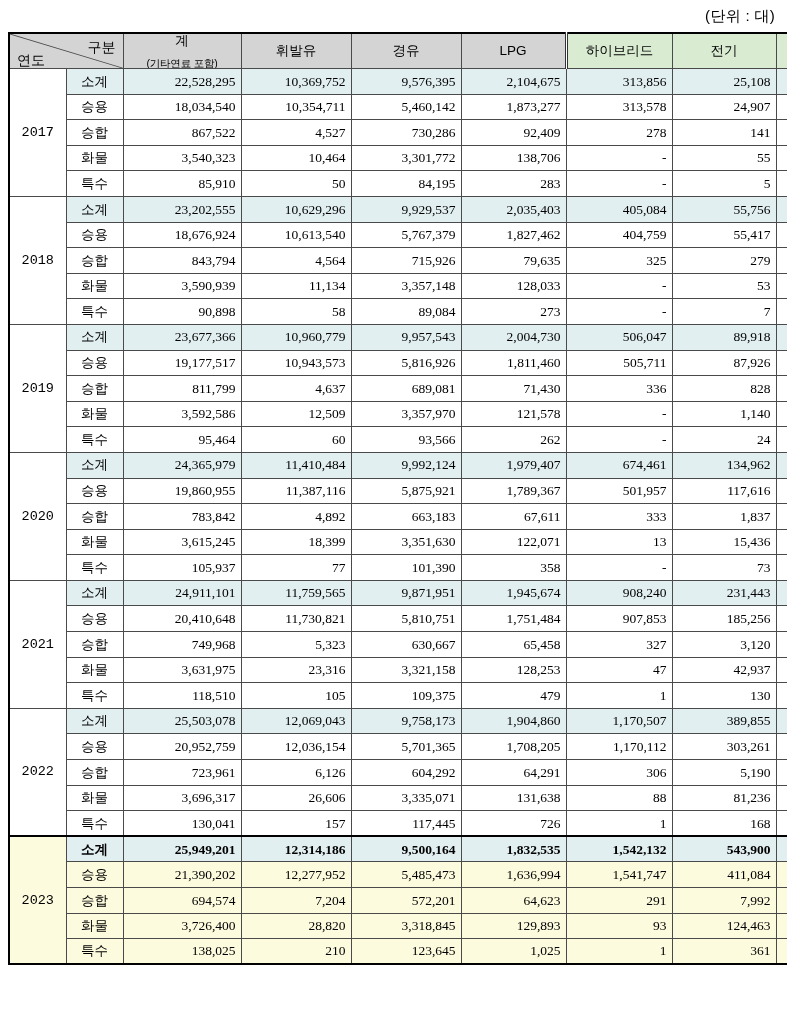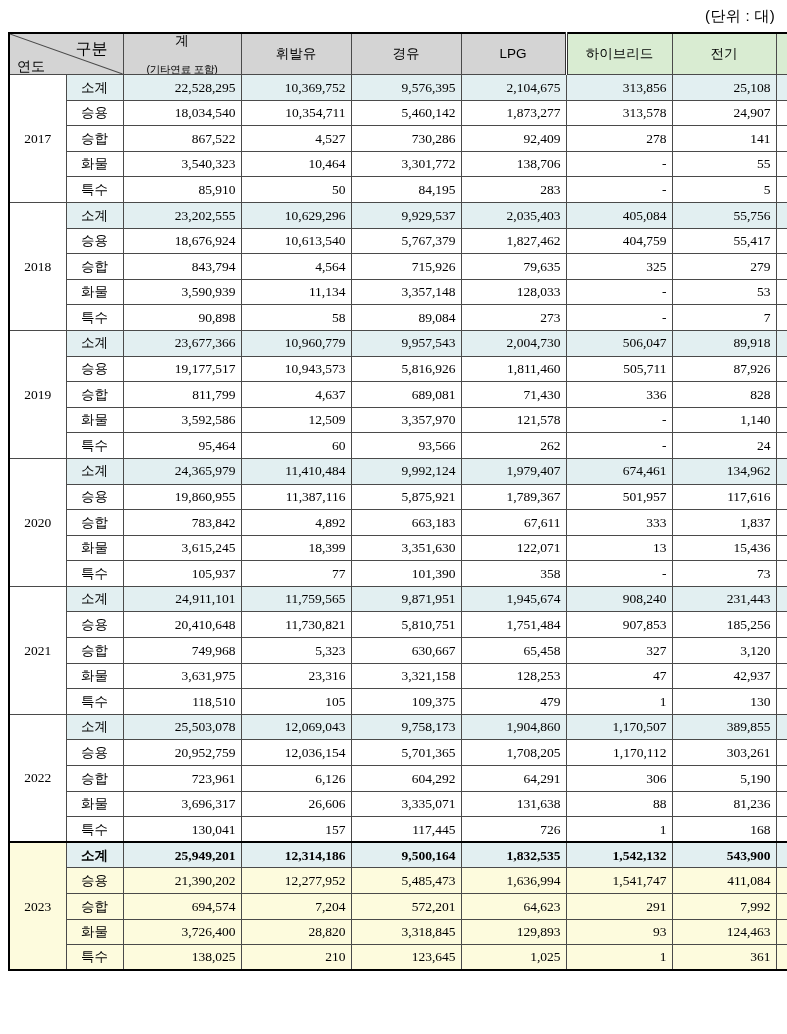--- a/index.html
+++ b/index.html
@@ -86,45 +86,45 @@
     background: #d4d4d4;
   }
   th.corner .diag {
     position: absolute;
     inset: 0;
     width: 100%;
     height: 100%;
   }
   th.corner .lbl-cat {
     position: absolute;
-    right: 15px;
+    right: 7px;
     top: 7px;
-    font-size: 16px;
+    font-size: 14px;
     font-family: Liberation Serif, serif;
   }
   th.corner .lbl-year {
     position: absolute;
     left: 7px;
     bottom: 1px;
     font-size: 14px;
     font-family: "Liberation Sans", "DejaVu Sans", sans-serif;
   }
   th .sub {
     display: block;
     font-size: 10.5px;
-    margin-top: 16px;
+    margin-top: 10px;
     letter-spacing: -0.2px;
   }
   
   td.year-cell {
     text-align: center;
     vertical-align: middle;
     font-size: 14px;
     background: #ffffff;
-    font-family: Liberation Serif, serif;
+    font-family: Liberation Mono, monospace;
   }
   td.cat-cell {
     text-align: center;
     font-family: "Liberation Sans", "DejaVu Sans", sans-serif;
     font-size: 14px;
     background: #ffffff;
   }
   td.num {
     text-align: right;
     font-family: "Liberation Serif", "DejaVu Serif", serif;

